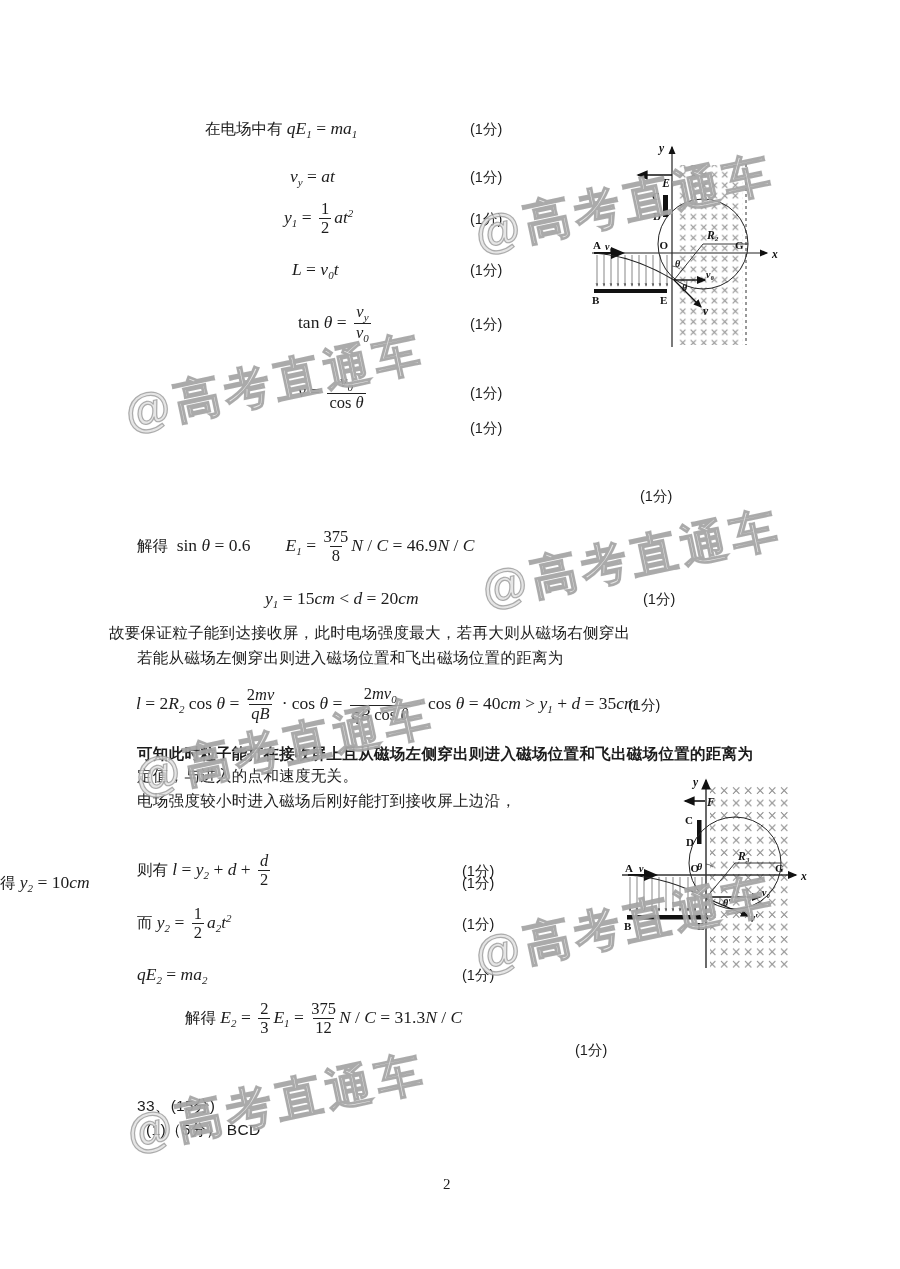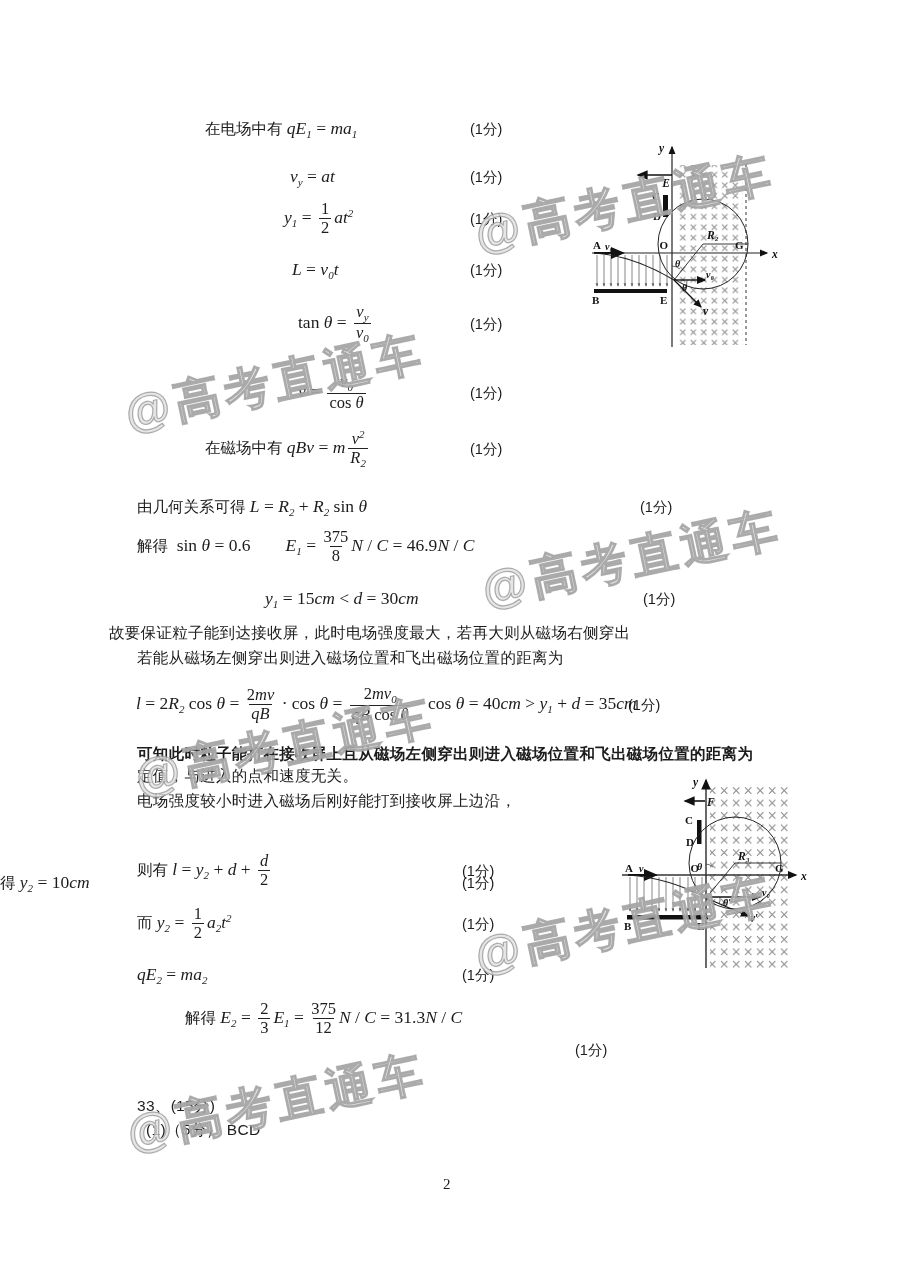--- a/index.html
+++ b/index.html
@@ -55,32 +55,30 @@
       </div>
       <div class="row" style="top: 303px;">
         <span class="math" style="margin-left: 298px;"><span class="rm">tan </span><span class="mi">θ</span><span class="rm"> = </span><span class="frac"><span class="fn"><span class="mi">v</span><span class="ss">y</span></span><span class="fd"><span class="mi">v</span><span class="ss">0</span></span></span></span>
         <span class="score" style="left: 470px;">(1分)</span>
       </div>
       <div class="row" style="top: 373px;">
         <span class="math" style="margin-left: 298px;"><span class="mi">v</span><span class="rm"> = </span><span class="frac"><span class="fn"><span class="mi">v</span><span class="ss">0</span></span><span class="fd"><span class="rm">cos </span><span class="mi">θ</span></span></span></span>
         <span class="score" style="left: 470px;">(1分)</span>
       </div>
       <div class="row" style="top: 428px;">
-        <span class="math" style="margin-left: 205px;"><span class="cjk">在磁场中有 </span><span class="mi">qBv</span><span class="rm"> = </span><span class="mi">m</span><span class="frac"><span class="fn"><span class="mi">v</span><span class="ps">2</span></span><span class="fd"><span class="mi">R</span><span class="ss">2</span></span></span></span>
         <span class="score" style="left: 470px;">(1分)</span>
       </div>
       <div class="row" style="top: 496px;">
-        <span class="math" style="margin-left: 137px;"><span class="cjk">由几何关系可得 </span><span class="mi">L</span><span class="rm"> = </span><span class="mi">R</span><span class="ss">2</span><span class="rm"> + </span><span class="mi">R</span><span class="ss">2</span><span class="rm"> sin </span><span class="mi">θ</span></span>
         <span class="score" style="left: 640px;">(1分)</span>
       </div>
       <div class="row" style="top: 528px;">
         <span class="math" style="margin-left: 137px;"><span class="cjk">解得  </span><span class="rm">sin </span><span class="mi">θ</span><span class="rm"> = 0.6</span><span style="display: inline-block; width: 35px;"></span><span class="mi">E</span><span class="ss">1</span><span class="rm"> = </span><span class="frac"><span class="fn"><span class="rm">375</span></span><span class="fd"><span class="rm">8</span></span></span><span class="mi">N</span><span class="rm"> / </span><span class="mi">C</span><span class="rm"> = 46.9</span><span class="mi">N</span><span class="rm"> / </span><span class="mi">C</span></span>
       </div>
       <div class="row" style="top: 588px;">
-        <span class="math" style="margin-left: 265px;"><span class="mi">y</span><span class="ss">1</span><span class="rm"> = 15</span><span class="mi">cm</span><span class="rm"> &lt; </span><span class="mi">d</span><span class="rm"> = 30</span><span class="mi">cm</span></span>
+        <span class="math" style="margin-left: 265px;"><span class="mi">y</span><span class="ss">1</span><span class="rm"> = 15</span><span class="mi">cm</span><span class="rm"> &lt; </span><span class="mi">d</span><span class="rm"> = 20</span><span class="mi">cm</span></span>
         <span class="score" style="left: 643px;">(1分)</span>
       </div>
       <div class="row" style="top: 623px;">
         <span class="cjk line" style="margin-left: 109px;">故要保证粒子能到达接收屏，此时电场强度最大，若再大则从磁场右侧穿出</span>
       </div>
       <div class="row" style="top: 648px;">
         <span class="cjk line" style="margin-left: 137px;">若能从磁场左侧穿出则进入磁场位置和飞出磁场位置的距离为</span>
       </div>
       <div class="row" style="top: 685px;">
         <span class="math" style="margin-left: 136px;"><span class="mi">l</span><span class="rm"> = 2</span><span class="mi">R</span><span class="ss">2</span><span class="rm"> cos </span><span class="mi">θ</span><span class="rm"> = </span><span class="frac"><span class="fn"><span class="rm">2</span><span class="mi">mv</span></span><span class="fd"><span class="mi">qB</span></span></span><span class="rm"> · cos </span><span class="mi">θ</span><span class="rm"> = </span><span class="frac"><span class="fn"><span class="rm">2</span><span class="mi">mv</span><span class="ss">0</span></span><span class="fd"><span class="mi">qB</span><span class="rm"> cos </span><span class="mi">θ</span></span></span><span class="rm"> · cos </span><span class="mi">θ</span><span class="rm"> = 40</span><span class="mi">cm</span><span class="rm"> &gt; </span><span class="mi">y</span><span class="ss">1</span><span class="rm"> + </span><span class="mi">d</span><span class="rm"> = 35</span><span class="mi">cm</span></span>

